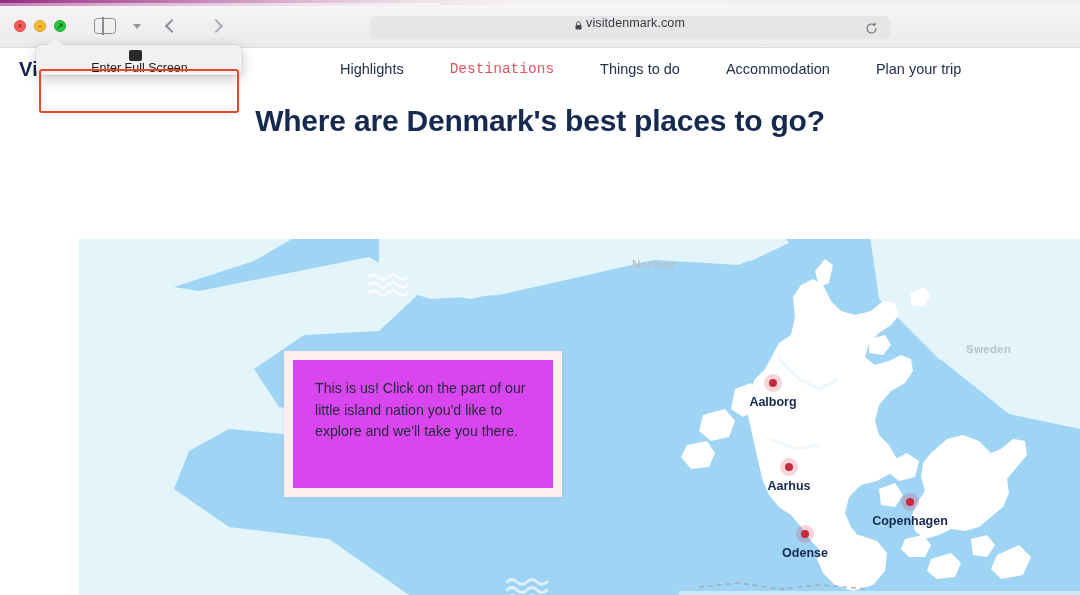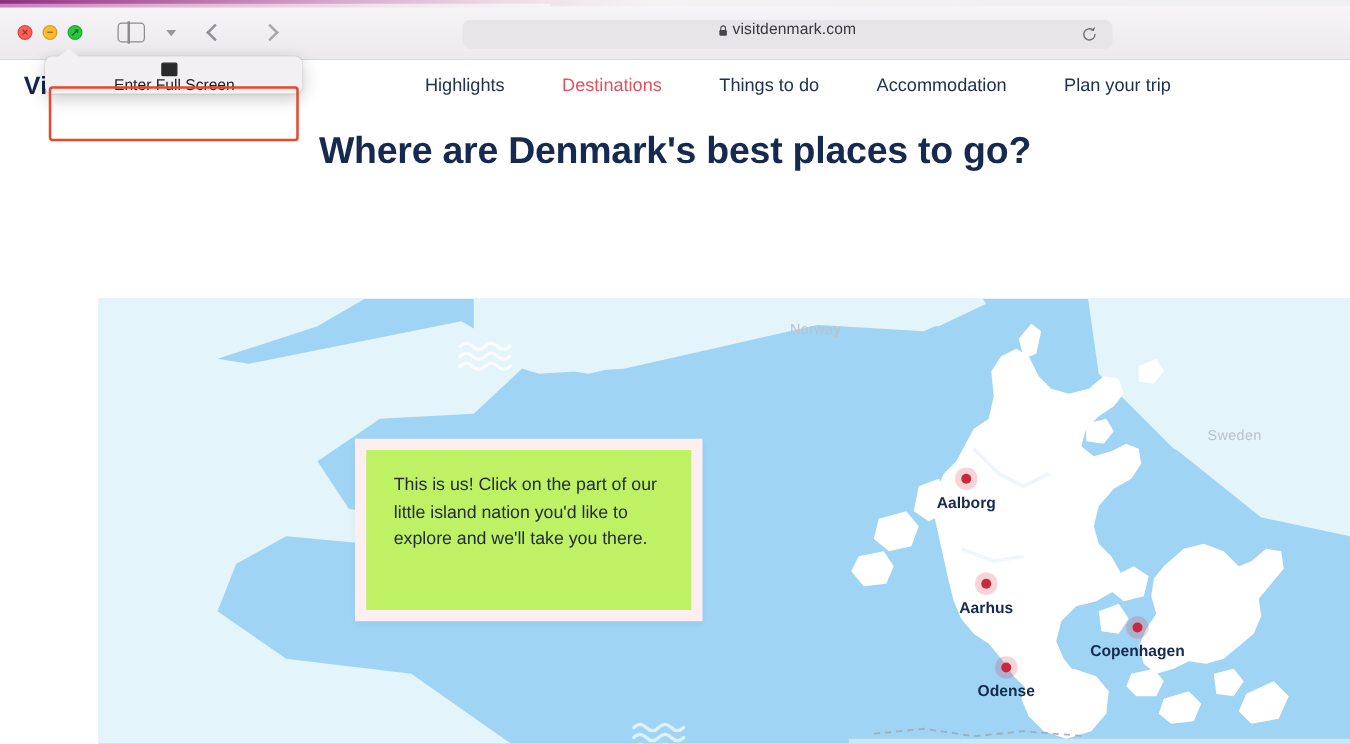--- a/index.html
+++ b/index.html
@@ -126,21 +126,21 @@
     position: absolute; left: 19px; top: 10px;
     font-size: 20px; font-weight: 700; color: #14254d; letter-spacing: .2px;
   }
   .site-nav {
     position: absolute; left: 340px; top: 13px;
     display: flex; gap: 46px; align-items: center;
   }
   .nav-link {
     font-size: 14.5px; color: #21304f; white-space: nowrap;
   }
-  .nav-link.active { color: #e2525f; }
+  .nav-link.active { color: #e2525f; font-family: Liberation Mono, monospace; }
 
   
   .page-title {
     position: absolute; left: 0; top: 104px; width: 1080px;
     text-align: center; font-size: 30px; font-weight: 700;
     color: #16294f; letter-spacing: -.2px;
   }
   .page-sub {
     position: absolute; left: 50%; transform: translateX(-50%); top: 148px;
     width: 670px; text-align: center; font-size: 14.6px; line-height: 22px;
@@ -153,21 +153,21 @@
     overflow: hidden; background: #9fd4f5;
   }
   .map-wrap svg { display: block; }
 
   .callout {
     position: absolute; left: 284px; top: 351px; width: 278px; height: 146px;
     background: #fdeeef; padding: 9px; z-index: 5;
     box-shadow: 0 2px 6px rgba(0,0,0,.05);
   }
   .callout-inner {
-    width: 100%; height: 100%; background: #bef264;
+    width: 100%; height: 100%; background: #d946ef;
     padding: 18px 20px 10px 22px;
   }
   .callout-text {
     font-size: 14.2px; line-height: 21.5px; color: #232b38;
   }
 
   .city { position: absolute; z-index: 6; }
   .city .pin {
     width: 18px; height: 18px; border-radius: 50%;
     background: rgba(214,60,75,.22);
@@ -175,21 +175,21 @@
     position: absolute; left: 50%; transform: translateX(-50%); top: 0;
   }
   .city .pin i {
     width: 8px; height: 8px; border-radius: 50%; background: #c62a3c; display: block;
   }
   .city .cname {
     position: absolute; top: 21px; left: 50%; transform: translateX(-50%);
     font-size: 12.5px; font-weight: 700; color: #16294f; white-space: nowrap;
   }
   .country-label {
-    position: absolute; z-index: 6; font-size: 11.5px; font-weight: 400;
+    position: absolute; z-index: 6; font-size: 11.5px; font-weight: 700;
     color: #b9c2c9; letter-spacing: .3px;
   }
   .waves { position: absolute; z-index: 6; opacity: .85; }
 </style>
 </head>
 <body>
 
 <div id="root">
 
   <div class="top-accent"></div>

